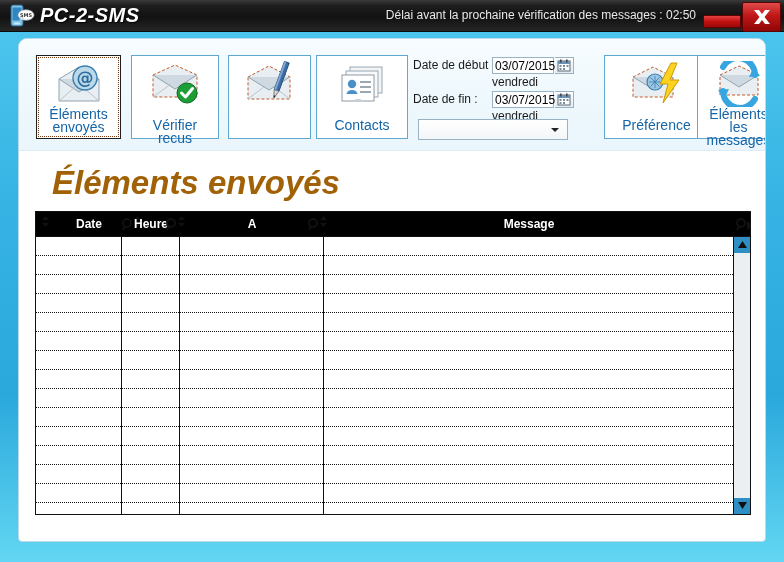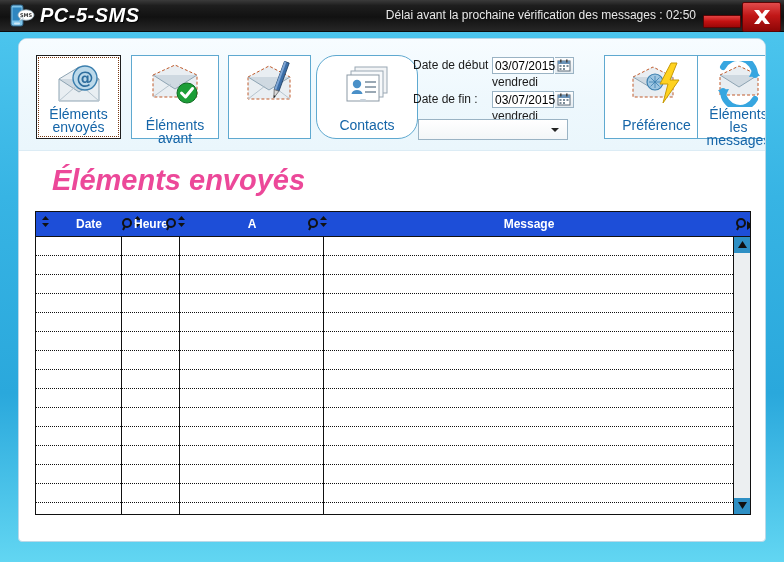--- a/index.html
+++ b/index.html
@@ -105,21 +105,21 @@
   .tbtn .lbl {
     display: block;
     color: #1565a8;
     font-size: 14px;
     line-height: 13px;
     padding: 0 2px;
   }
   #btn-sent     { left: 17px;  width: 85px;  height: 84px; }
   #btn-received { left: 112px; width: 88px;  height: 84px; }
   #btn-new      { left: 209px; width: 83px;  height: 84px; }
-  #btn-contacts { left: 297px; width: 102px;  height: 84px; border-radius: 20px; }
+  #btn-contacts { left: 297px; width: 92px;  height: 84px; }
   #btn-pref     { left: 585px; width: 105px;  height: 84px; }
   #btn-check    { left: 678px; width: 83px;  height: 84px; }
 
   #btn-sent .lbl     { padding-top: 1px; }
   #btn-received .lbl { padding-top: 12px; }
   #btn-new .lbl      { padding-top: 1px; }
   #btn-contacts .lbl { padding-top: 12px; }
   #btn-pref .lbl     { padding-top: 12px; }
   #btn-check .lbl    { padding-top: 1px; }
 
@@ -185,41 +185,41 @@
     width: 0; height: 0;
     border-left: 4px solid transparent;
     border-right: 4px solid transparent;
     border-top: 4px solid #222;
   }
 
   
   #page-heading {
     position: absolute;
     left: 33px; top: 125px;
-    font-size: 29px;
+    font-size: 33px;
     font-style: italic;
     font-weight: bold;
-    color: #ec4899;
+    color: #a16207;
     white-space: nowrap;
   }
 
   
   #grid {
     position: absolute;
     left: 16px; top: 172px;
     width: 716px; height: 304px;
     border: 1px solid #111;
     background: #fff;
     box-sizing: border-box;
     overflow: hidden;
   }
   #grid-header {
     position: relative;
     height: 25px;
-    background: #1d4ed8;
+    background: #000000;
     border-bottom: 1px solid #111;
     box-sizing: border-box;
   }
   .hcell {
     position: absolute;
     top: 0; height: 24px;
     color: #ffffff;
     font-size: 12px;
     font-weight: bold;
     line-height: 24px;
@@ -302,21 +302,21 @@
       <svg width="28" height="27" viewBox="0 0 28 27">
         <rect x="3" y="2" width="12" height="21" rx="2" fill="#7fc4ea" stroke="#2a5d80" stroke-width="1"></rect>
         <rect x="4.5" y="4.5" width="9" height="13" fill="#2f86c0"></rect>
         <rect x="6" y="19.5" width="6" height="2" rx="1" fill="#cfe9f7"></rect>
         <ellipse cx="18" cy="12" rx="8" ry="5.2" fill="#ffffff" stroke="#9bb2c0" stroke-width="0.8"></ellipse>
         <path d="M13 14 L11.5 18 L15.5 15.2 Z" fill="#ffffff" stroke="#9bb2c0" stroke-width="0.6"></path>
         <text x="18" y="14" font-family="DejaVu Sans, sans-serif" font-size="5" font-weight="bold" fill="#333" text-anchor="middle">SMS</text>
       </svg>
     </span>
 
-    <span id="app-title">PC-5-SMS</span>
+    <span id="app-title">PC-2-SMS</span>
 
     <span id="countdown">Délai avant la prochaine vérification des messages : 02:50</span>
 
     <div id="min-btn"></div>
 
     <div id="close-btn">
       <svg width="24" height="20" viewBox="0 0 24 20">
         <path d="M4 3 L9 3 L12 7 L15 3 L20 3 L14.5 10 L20 17 L15 17 L12 13 L9 17 L4 17 L9.5 10 Z" fill="#ffffff"></path>
       </svg>
     </div>
@@ -346,21 +346,21 @@
         <span class="ico">
           <svg width="60" height="46" viewBox="0 0 60 46">
             <path d="M8 14 L30 4 L52 14 L52 36 L8 36 Z" fill="#e9eef2" stroke="#c05a2a" stroke-width="1" stroke-dasharray="3,2"></path>
             <path d="M8 14 L30 28 L52 14" fill="#cfd9e1" stroke="#8ea4b3" stroke-width="1"></path>
             <path d="M8 36 L26 23 M52 36 L34 23" stroke="#b6c4ce" stroke-width="1" fill="none"></path>
             <circle cx="42" cy="32" r="10" fill="#1c9e37" stroke="#0f6c22" stroke-width="1"></circle>
             <path d="M36.5 32 L40.5 36 L47.5 27.5" stroke="#ffffff" stroke-width="3" fill="none" stroke-linecap="round" stroke-linejoin="round"></path>
           </svg>
         </span>
         <span class="lbl">
-          <span>Éléments avant</span>
+          <span>Vérifier recus</span>
         </span>
       </div>
 
       <div class="tbtn" id="btn-new">
         <span class="ico">
           <svg width="56" height="46" viewBox="0 0 56 46">
             <path d="M6 16 L27 5 L48 16 L48 38 L6 38 Z" fill="#e9eef2" stroke="#c05a2a" stroke-width="1" stroke-dasharray="3,2"></path>
             <path d="M6 16 L27 29 L48 16" fill="#cfd9e1" stroke="#8ea4b3" stroke-width="1"></path>
             <path d="M6 38 L23 25 M48 38 L31 25" stroke="#b6c4ce" stroke-width="1" fill="none"></path>
             <g transform="rotate(20 38 20)">

